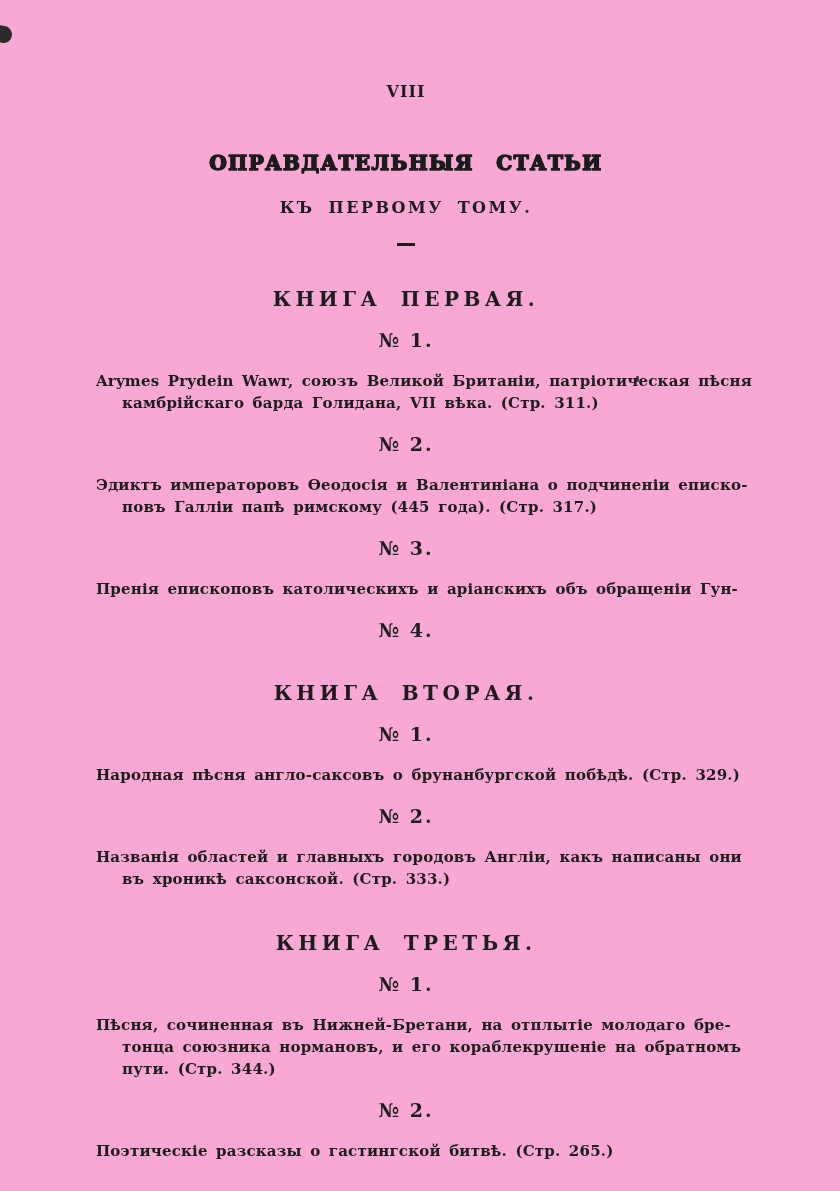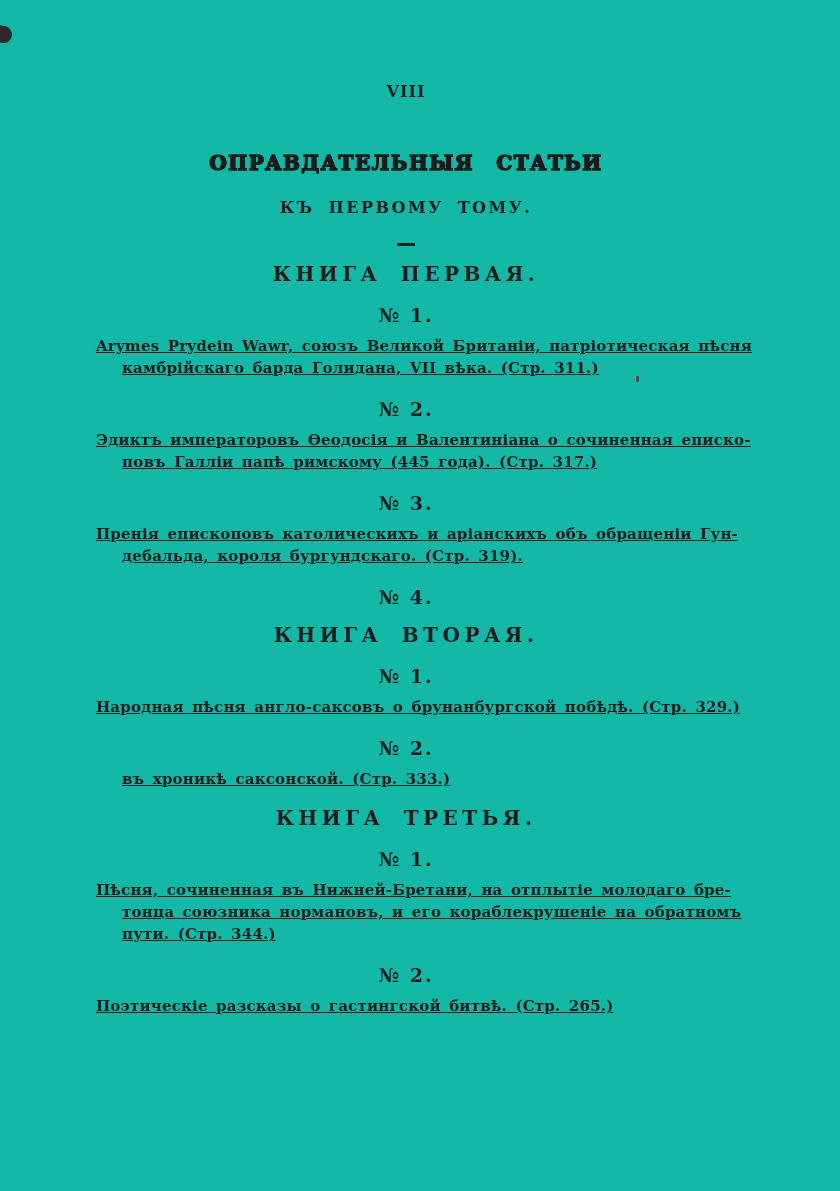--- a/index.html
+++ b/index.html
@@ -5,21 +5,21 @@
   html, body {
     margin: 0;
     padding: 0;
     background: #e8e8e8;
   }
   .page {
     position: relative;
     width: 840px;
     height: 1191px;
     margin: 0 auto;
-    background: #14b8a6;
+    background: #f9a8d4;
     color: #1c1c1c;
     font-family: "DejaVu Serif", "Liberation Serif", serif;
     overflow: hidden;
   }
   .content {
     position: relative;
     width: 620px;
     margin: 0 auto 0 96px;
     padding-top: 84px;
   }
@@ -50,44 +50,43 @@
     word-spacing: 6px;
     line-height: 17px;
   }
   .divider {
     width: 18px;
     height: 3px;
     background: #1c1c1c;
     margin: 27px auto 0 auto;
   }
   .book-heading {
-    margin: 17px 0 0 0;
+    margin: 42px 0 0 0;
     text-align: center;
     font-size: 20px;
     font-weight: bold;
     letter-spacing: 4.5px;
     word-spacing: 8px;
     line-height: 22px;
   }
   .entry-number {
     margin-top: 20px;
     text-align: center;
     font-size: 19px;
     font-weight: bold;
     letter-spacing: 2px;
     line-height: 20px;
   }
   .entry {
-    margin-top: 10px;
+    margin-top: 20px;
     font-size: 15px;
     font-weight: bold;
     line-height: 22px;
     word-spacing: 3px;
     letter-spacing: 0.2px;
-    text-decoration: underline;
   }
   .entry-line { white-space: nowrap; }
   .entry-line.cont { padding-left: 26px; }
   
   .smudge-corner {
     position: absolute;
     left: -4px; top: 26px;
     width: 16px; height: 17px;
     background: #2a2a2a;
     border-radius: 2px 60% 55% 40%;
@@ -119,36 +118,36 @@
 
     <div>
         <h3 class="book-heading">КНИГА ПЕРВАЯ.</h3>
         <div class="entry-number">№ 1.</div>
         <div class="entry">
           <div class="entry-line">Arymes Prydein Wawr, союзъ Великой Британіи, патріотическая пѣсня</div>
           <div class="entry-line cont">камбрійскаго барда Голидана, VII вѣка. (Стр. 311.)</div>
         </div>
         <div class="entry-number">№ 2.</div>
         <div class="entry">
-          <div class="entry-line">Эдиктъ императоровъ Ѳеодосія и Валентиніана о сочиненная еписко-</div>
+          <div class="entry-line">Эдиктъ императоровъ Ѳеодосія и Валентиніана о подчиненіи еписко-</div>
           <div class="entry-line cont">повъ Галліи папѣ римскому (445 года). (Стр. 317.)</div>
         </div>
         <div class="entry-number">№ 3.</div>
         <div class="entry">
           <div class="entry-line">Пренія епископовъ  католическихъ и аріанскихъ объ обращеніи Гун-</div>
-          <div class="entry-line cont">дебальда, короля бургундскаго. (Стр. 319).</div>
         </div>
         <div class="entry-number">№ 4.</div>
         <h3 class="book-heading">КНИГА ВТОРАЯ.</h3>
         <div class="entry-number">№ 1.</div>
         <div class="entry">
           <div class="entry-line">Народная пѣсня англо-саксовъ о брунанбургской побѣдѣ. (Стр. 329.)</div>
         </div>
         <div class="entry-number">№ 2.</div>
         <div class="entry">
+          <div class="entry-line">Названія областей и главныхъ городовъ Англіи, какъ написаны они</div>
           <div class="entry-line cont">въ хроникѣ саксонской. (Стр. 333.)</div>
         </div>
         <h3 class="book-heading">КНИГА ТРЕТЬЯ.</h3>
         <div class="entry-number">№ 1.</div>
         <div class="entry">
           <div class="entry-line">Пѣсня, сочиненная въ Нижней-Бретани, на отплытіе молодаго бре-</div>
           <div class="entry-line cont">тонца союзника нормановъ, и его кораблекрушеніе на обратномъ</div>
           <div class="entry-line cont">пути. (Стр. 344.)</div>
         </div>
         <div class="entry-number">№ 2.</div>

